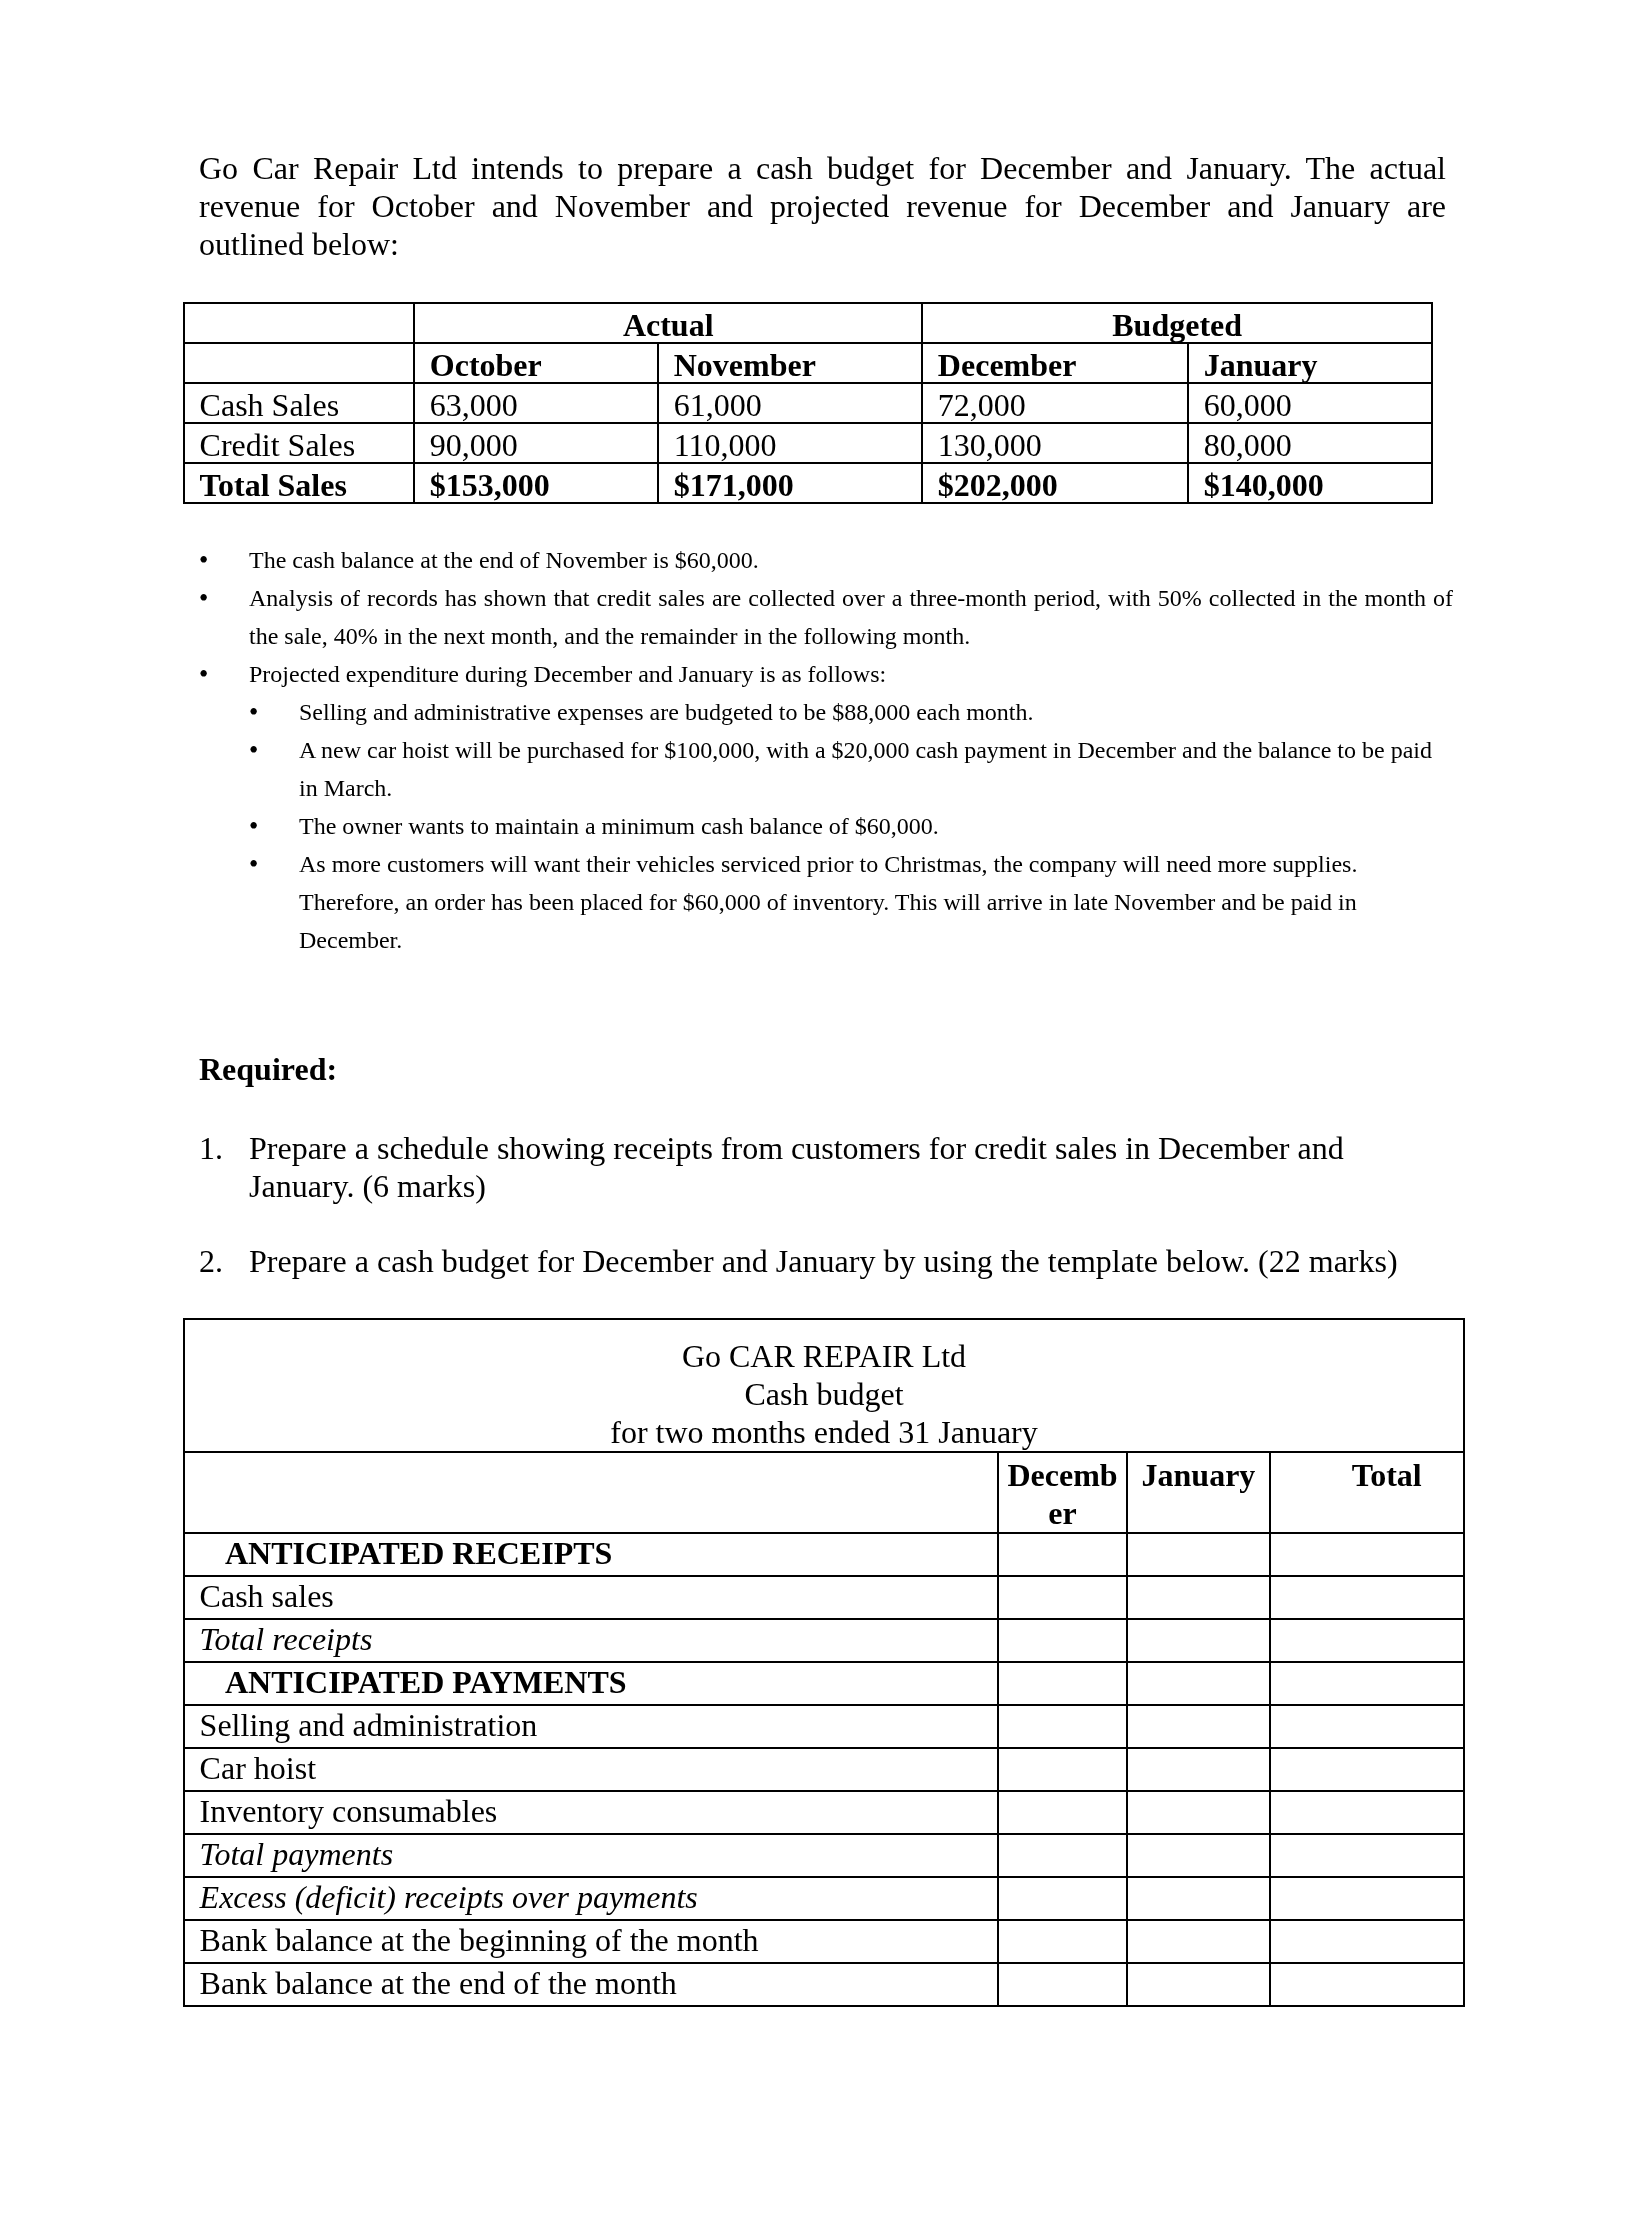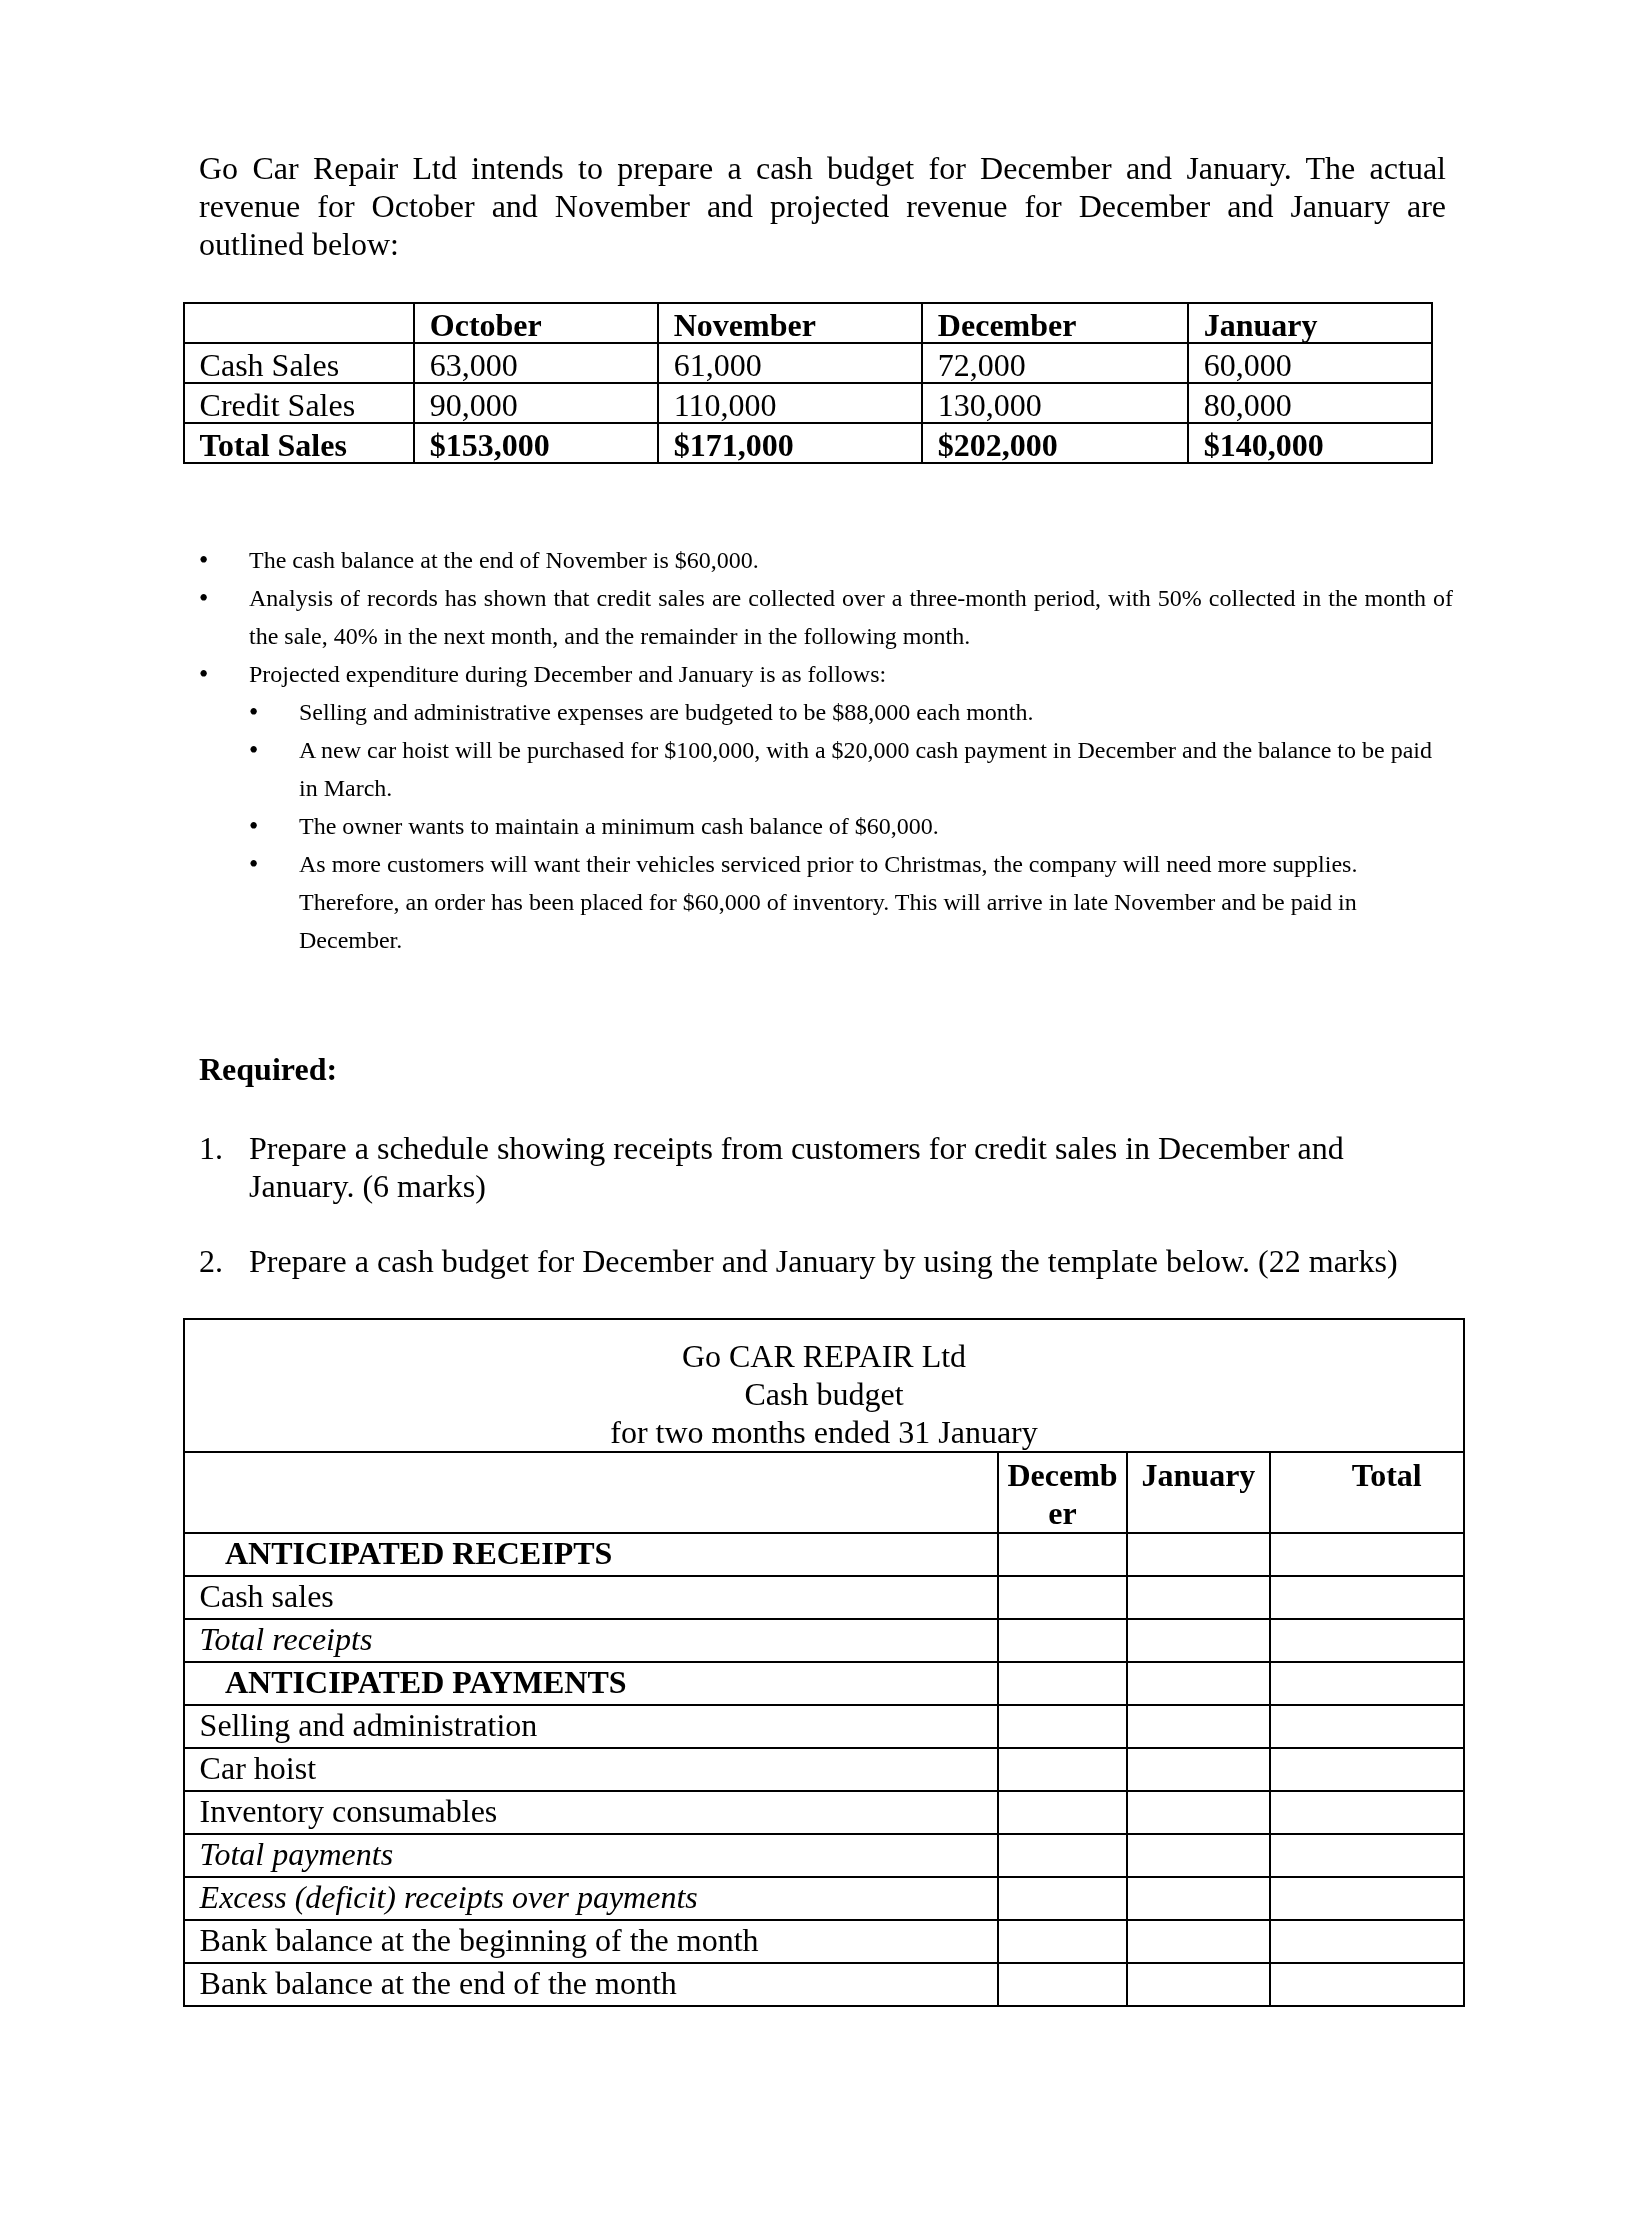--- a/index.html
+++ b/index.html
@@ -44,20 +44,25 @@
 </style>
 </head>
 <body>
 
 <div class="page">
 
   <div class="p intro">Go Car Repair Ltd intends to prepare a cash budget for December and January. The actual revenue for October and November and projected revenue for December and January are outlined below:</div>
 
   <table class="sales">
     <tbody>
+        <tr>
+      <td class="c0"></td>
+      <td colspan="2" class="bold center">Actual</td>
+      <td colspan="2" class="bold center">Budgeted</td>
+    </tr>
     <tr>
       <td class="c0"></td>
       <td class="bold">October</td>
       <td class="bold">November</td>
       <td class="bold">December</td>
       <td class="bold">January</td>
     </tr>
     <tr>
       <td class="c0">Cash Sales</td>
       <td class="num">63,000</td>

